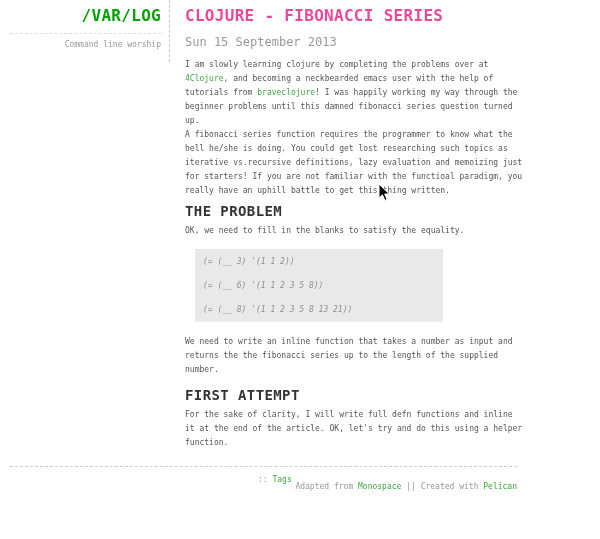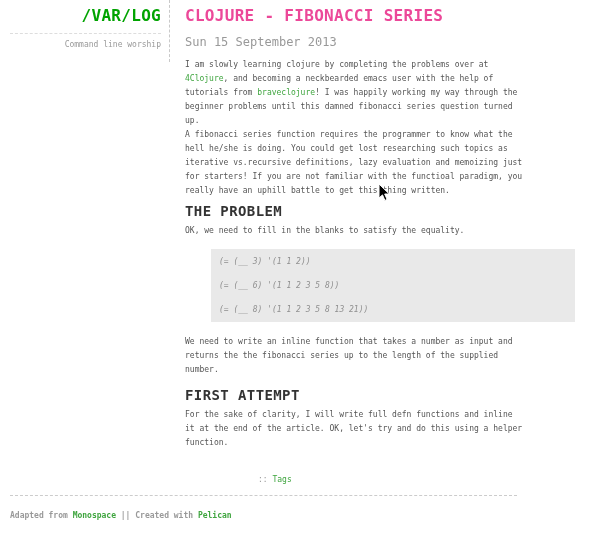--- a/index.html
+++ b/index.html
@@ -46,38 +46,38 @@
   .p5 { margin-top: 6px; }
 
   .section-heading {
     font-size: 14px; line-height: 14px; font-weight: bold;
     color: #333333; letter-spacing: 0.4px;
   }
   .s1 { margin-top: 6px; }
   .s2 { margin-top: 11px; }
 
   .code {
-    margin-top: 11px; margin-left: 26px;
-    width: 364px;
+    margin-top: 11px; margin-left: 10px;
+    width: 248px;
     background: #e9e9e9;
     padding: 7px 8px 6px 8px;
     font-family: "DejaVu Sans Mono", "Liberation Mono", monospace;
     font-size: 8px; line-height: 12px; font-style: italic;
     color: #8f8f8f; white-space: pre;
   }
 
   .tags { margin-top: 24px; padding-left: 73px; font-size: 8px; line-height: 11px; color: #999999; }
 
   a.link, a.link:visited { color: #3fa53f; text-decoration: none; }
 
   
   .footer {
-    position: absolute; left: 10px; top: 495px; width: 507px;
+    position: absolute; left: 10px; top: 466px; width: 507px;
     border-top: 1px dashed #cccccc;
-    padding-top: 14px; text-align: left; font-weight: bold;
+    padding-top: 14px; text-align: right;
   }
   .footer-text { font-size: 8px; line-height: 11px; color: #999999; }
 
   .cursor { position: absolute; left: 378px; top: 183px; }
 </style>
 </head>
 <body>
 
 <div class="page">
 

